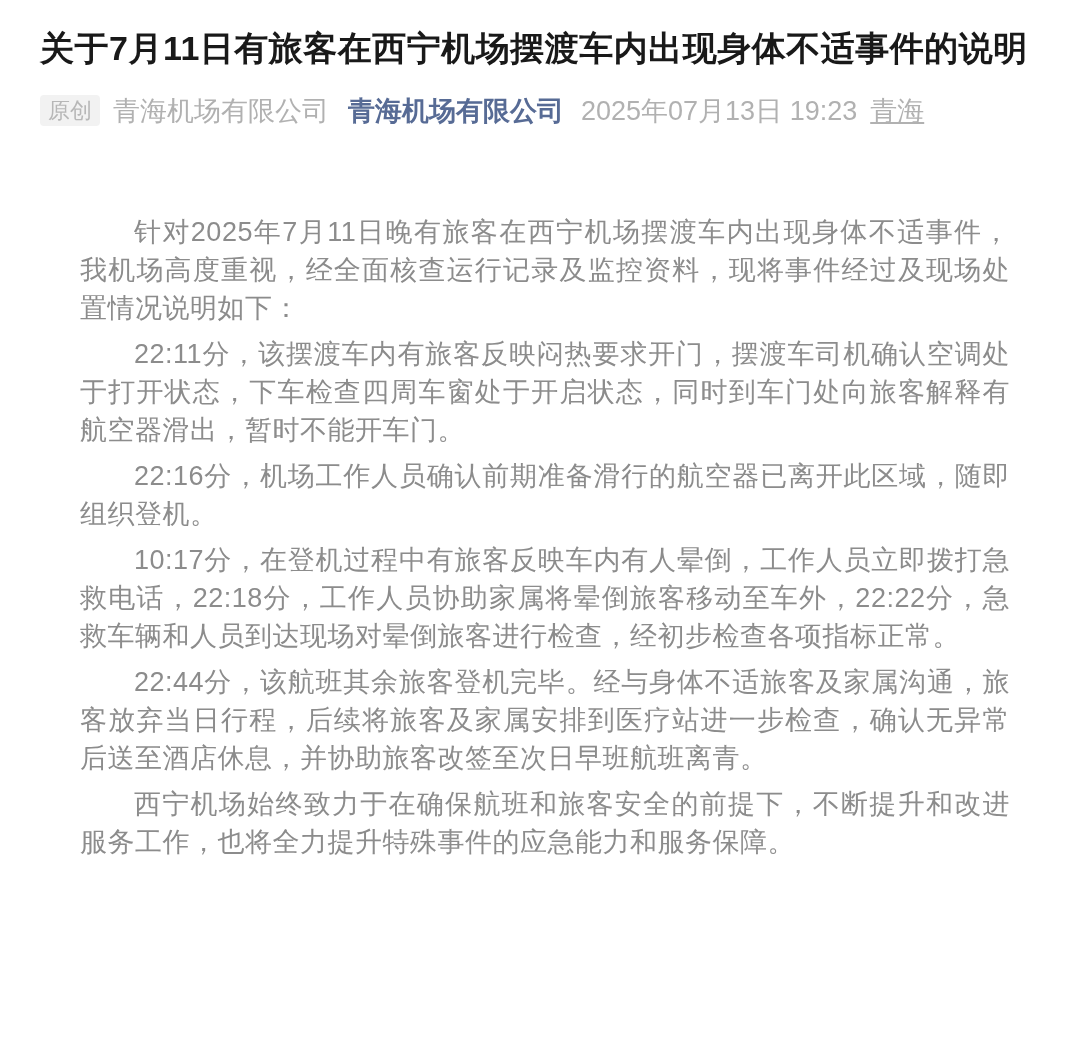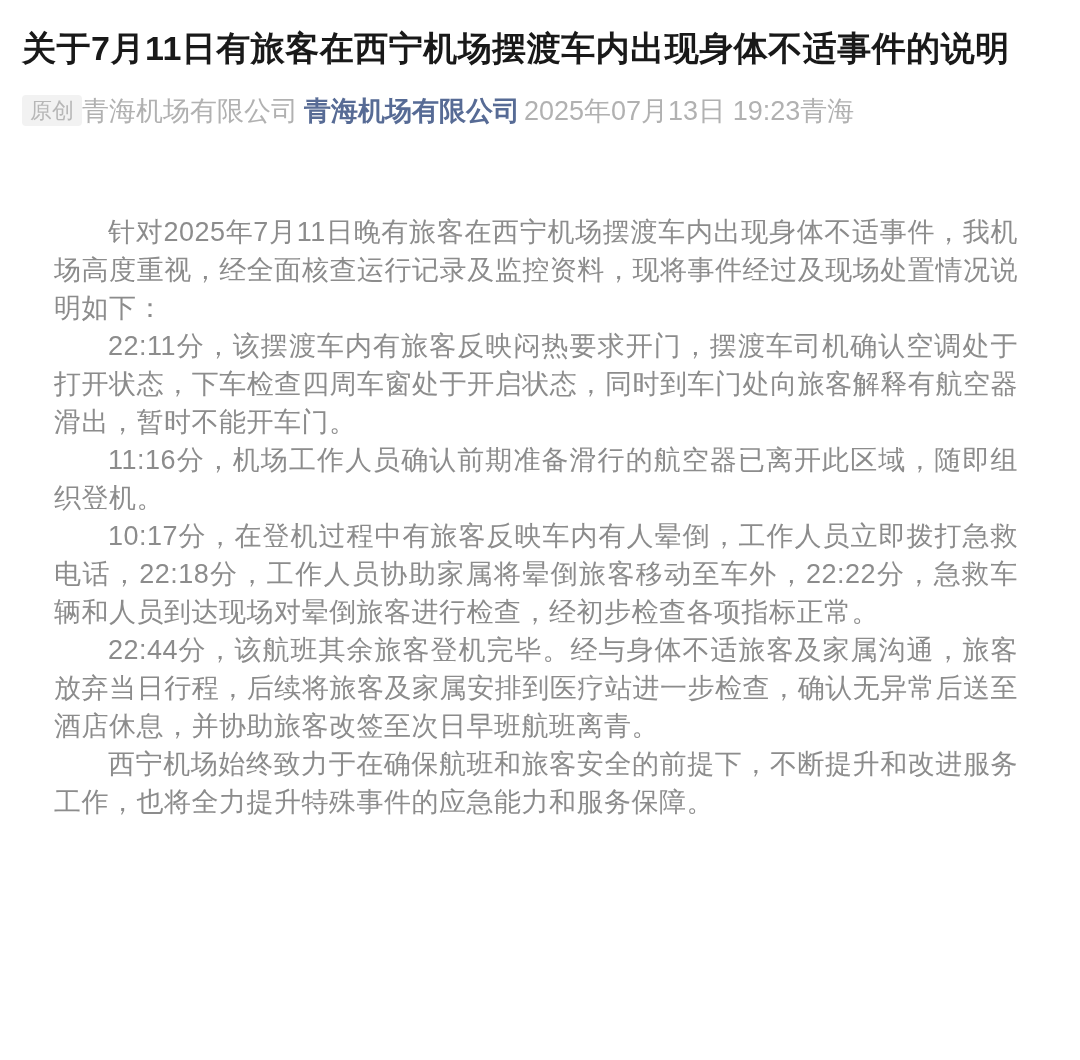--- a/index.html
+++ b/index.html
@@ -7,36 +7,36 @@
     margin: 0;
     padding: 0;
     background: #ffffff;
     font-family: "Liberation Sans", "DejaVu Sans", sans-serif;
   }
   .page {
     position: relative;
     width: 1080px;
     height: 1060px;
     background: #ffffff;
-    padding: 26px 30px 0 22px;
+    padding: 26px 30px 0 40px;
     overflow: hidden;
   }
   .article-title {
     margin: 0;
     font-size: 34px;
     line-height: 1.32;
     font-weight: 700;
     color: #191919;
     letter-spacing: 0.5px;
   }
   .meta-row {
     margin-top: 22px;
     display: flex;
     align-items: center;
-    gap: 0;
+    gap: 13px;
     font-size: 27px;
     color: #b1b1b1;
     white-space: nowrap;
   }
   .original-badge {
     display: inline-block;
     background: #f2f2f2;
     color: #b7b7b7;
     font-size: 22px;
     line-height: 1;
@@ -45,32 +45,32 @@
   }
   .author-name { color: #b1b1b1; }
   .account-link {
     color: #576b95;
     font-weight: 600;
     text-decoration: none;
     cursor: pointer;
     margin-left: 6px;
   }
   .publish-date { color: #b1b1b1; margin-left: 4px; }
-  .publish-location { color: #b1b1b1; }
+  .publish-location { color: #b1b1b1; text-decoration: underline; }
   .article-body {
     margin-top: 84px;
     padding: 0 32px;
     font-size: 27px;
     line-height: 38px;
     color: #8c8c8c;
     text-align: justify;
     letter-spacing: 0.5px;
   }
   .article-body p {
-    margin: 0;
+    margin: 8px;
     text-indent: 2em;
   }
 </style>
 </head>
 <body>
 
 <div class="page">
 
   <h1 class="article-title">关于7月11日有旅客在西宁机场摆渡车内出现身体不适事件的说明</h1>
 
@@ -78,19 +78,19 @@
     <span class="original-badge">原创</span>
     <span class="author-name">青海机场有限公司</span>
     <a class="account-link">青海机场有限公司</a>
     <span class="publish-date">2025年07月13日 19:23</span>
     <span class="publish-location">青海</span>
   </div>
 
   <div class="article-body">
     <p>针对2025年7月11日晚有旅客在西宁机场摆渡车内出现身体不适事件，我机场高度重视，经全面核查运行记录及监控资料，现将事件经过及现场处置情况说明如下：</p>
     <p>22:11分，该摆渡车内有旅客反映闷热要求开门，摆渡车司机确认空调处于打开状态，下车检查四周车窗处于开启状态，同时到车门处向旅客解释有航空器滑出，暂时不能开车门。</p>
-    <p>11:16分，机场工作人员确认前期准备滑行的航空器已离开此区域，随即组织登机。</p>
+    <p>22:16分，机场工作人员确认前期准备滑行的航空器已离开此区域，随即组织登机。</p>
     <p>10:17分，在登机过程中有旅客反映车内有人晕倒，工作人员立即拨打急救电话，22:18分，工作人员协助家属将晕倒旅客移动至车外，22:22分，急救车辆和人员到达现场对晕倒旅客进行检查，经初步检查各项指标正常。</p>
     <p>22:44分，该航班其余旅客登机完毕。经与身体不适旅客及家属沟通，旅客放弃当日行程，后续将旅客及家属安排到医疗站进一步检查，确认无异常后送至酒店休息，并协助旅客改签至次日早班航班离青。</p>
     <p>西宁机场始终致力于在确保航班和旅客安全的前提下，不断提升和改进服务工作，也将全力提升特殊事件的应急能力和服务保障。</p>
   </div>
 
 </div>
 
 </body></html>

